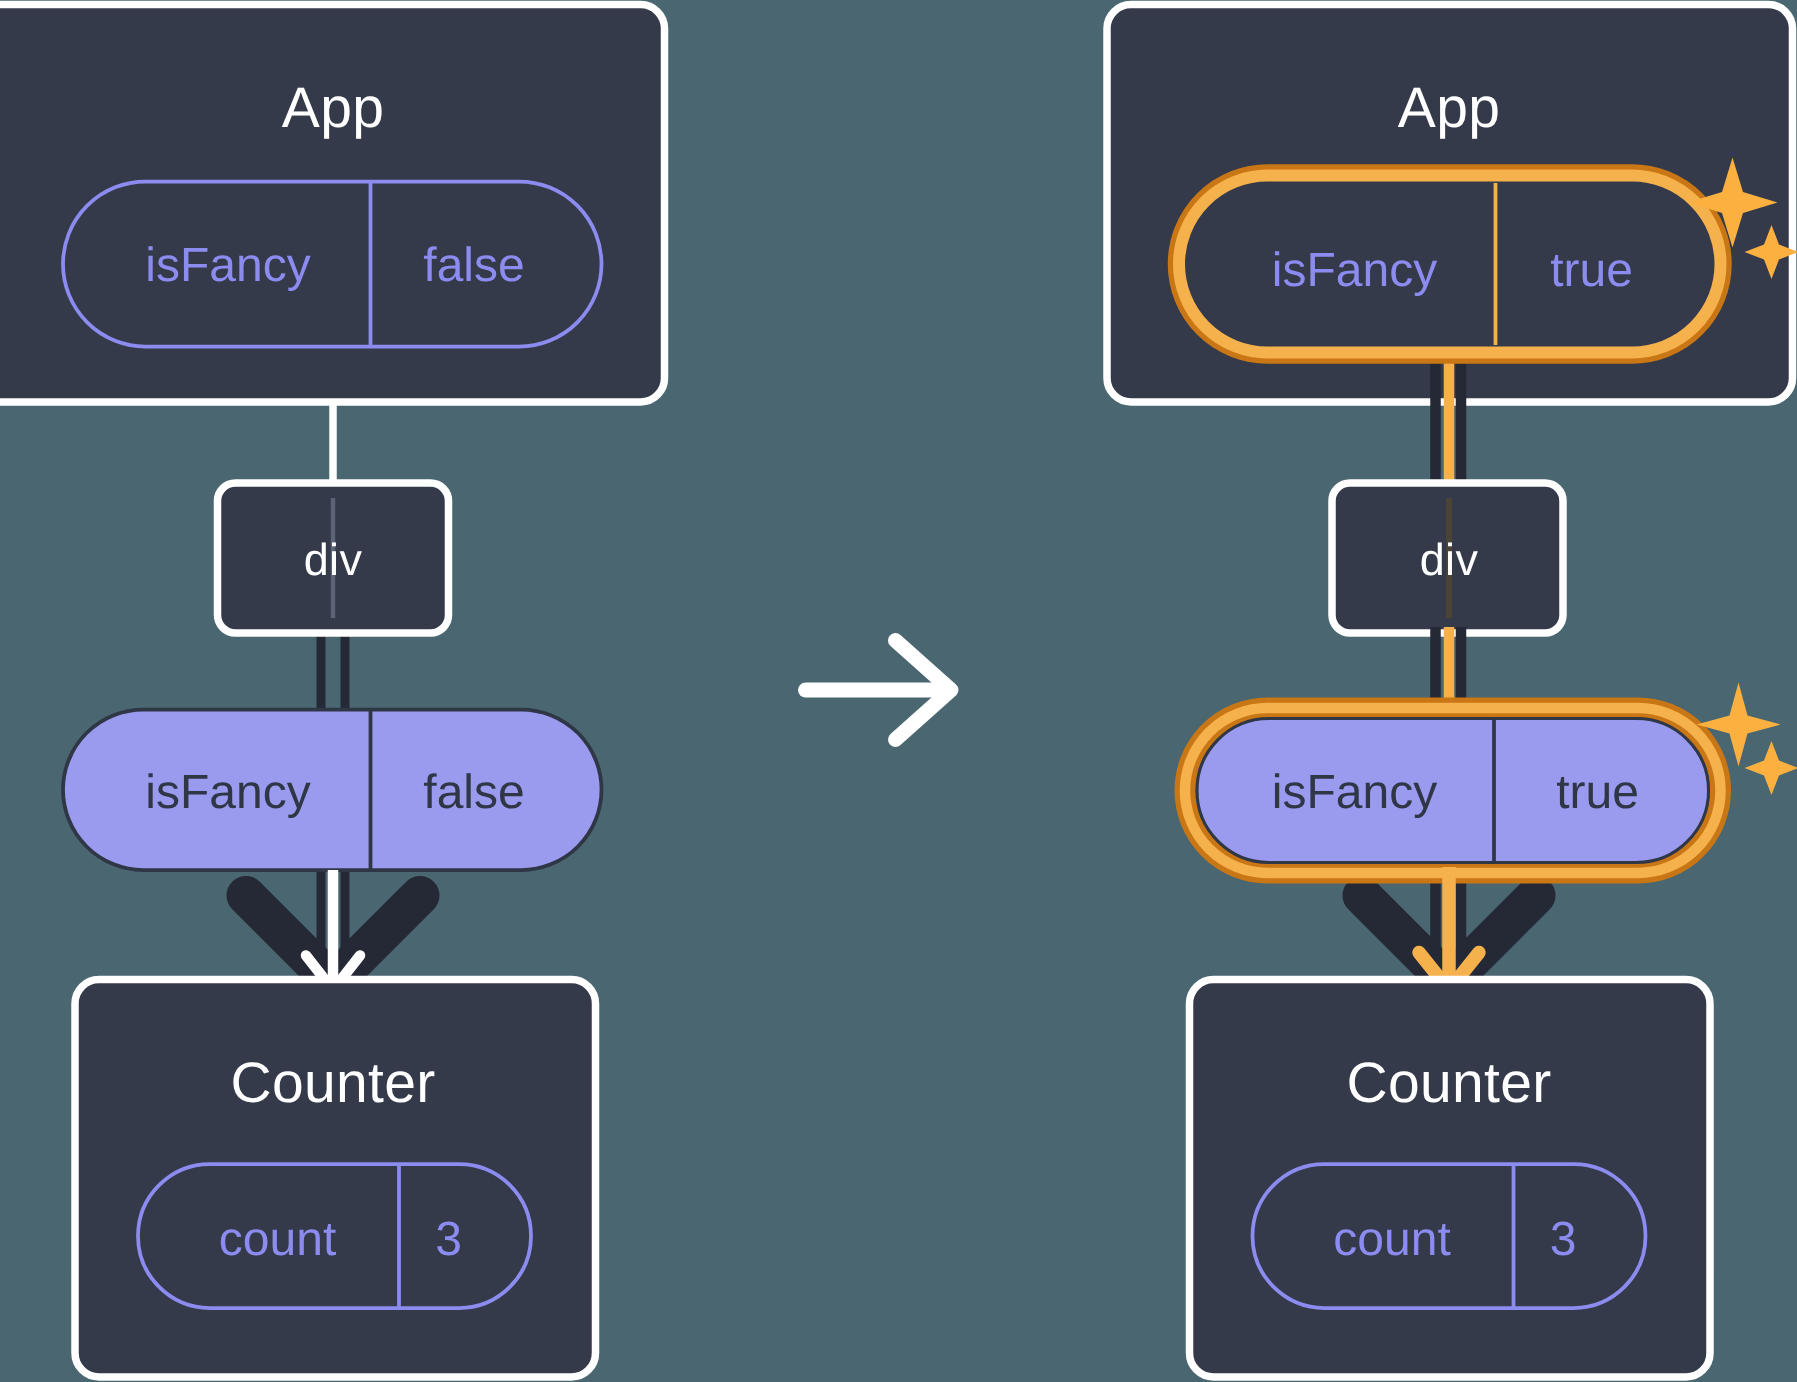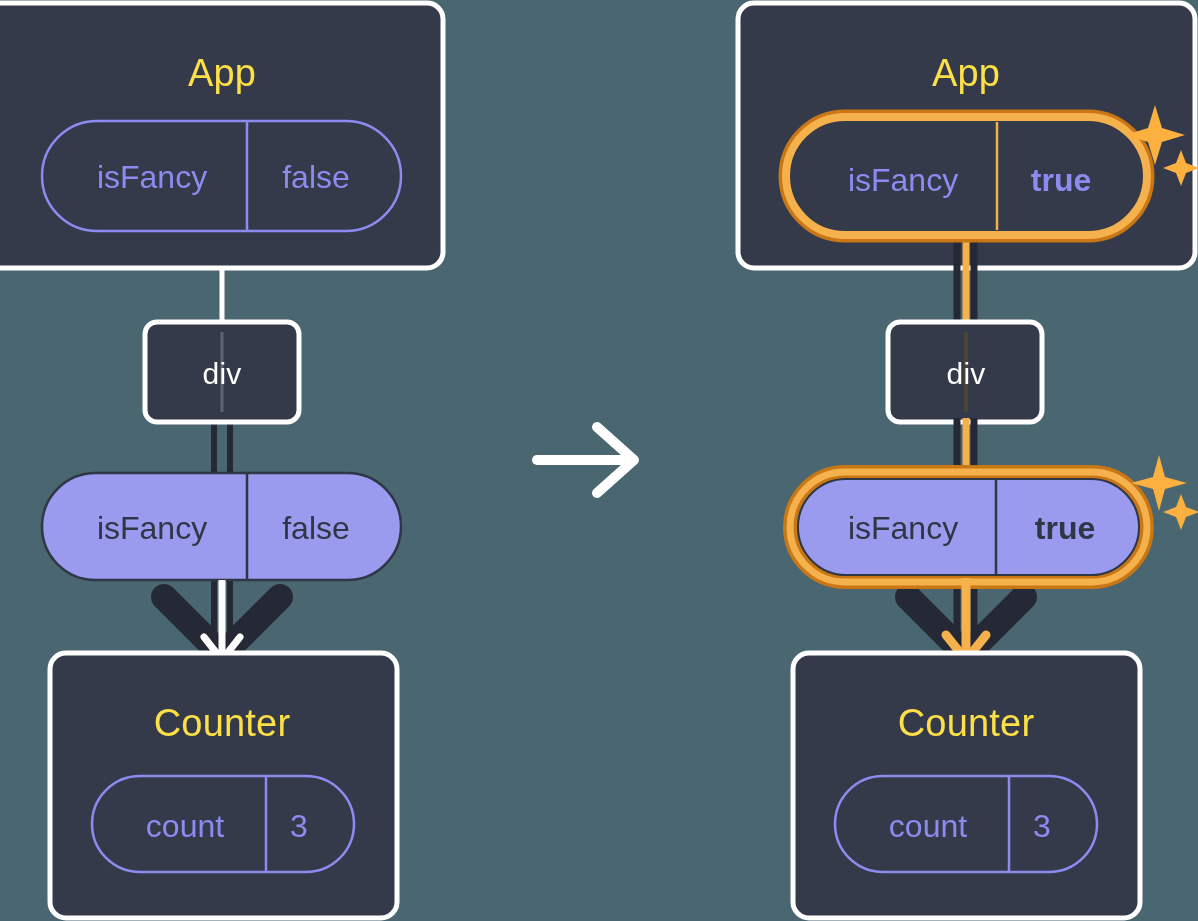--- a/index.html
+++ b/index.html
@@ -25,21 +25,21 @@
     top: 0;
     width: 1198px;
     height: 921px;
   }
   .htext {
     position: absolute;
     white-space: nowrap;
     pointer-events: none;
   }
   .title-text {
-    color: #fde047;
+    color: #ffffff;
     font-size: 38px;
     font-weight: 400;
     letter-spacing: 0.2px;
   }
   .divlabel {
     color: #ffffff;
     font-size: 30px;
     font-weight: 400;
     letter-spacing: 0.2px;
   }
@@ -47,21 +47,21 @@
     color: #8c8cf0;
     font-size: 32px;
     font-weight: 400;
   }
   .pill-purple-text {
     color: #2f3646;
     font-size: 32px;
     font-weight: 400;
   }
   .bold-val {
-    font-weight: 700;
+    font-weight: 400;
   }
   .ctr {
     transform: translate(-50%, -50%);
   }
 </style>
 </head>
 <body>
 
 <div id="stage">
 

